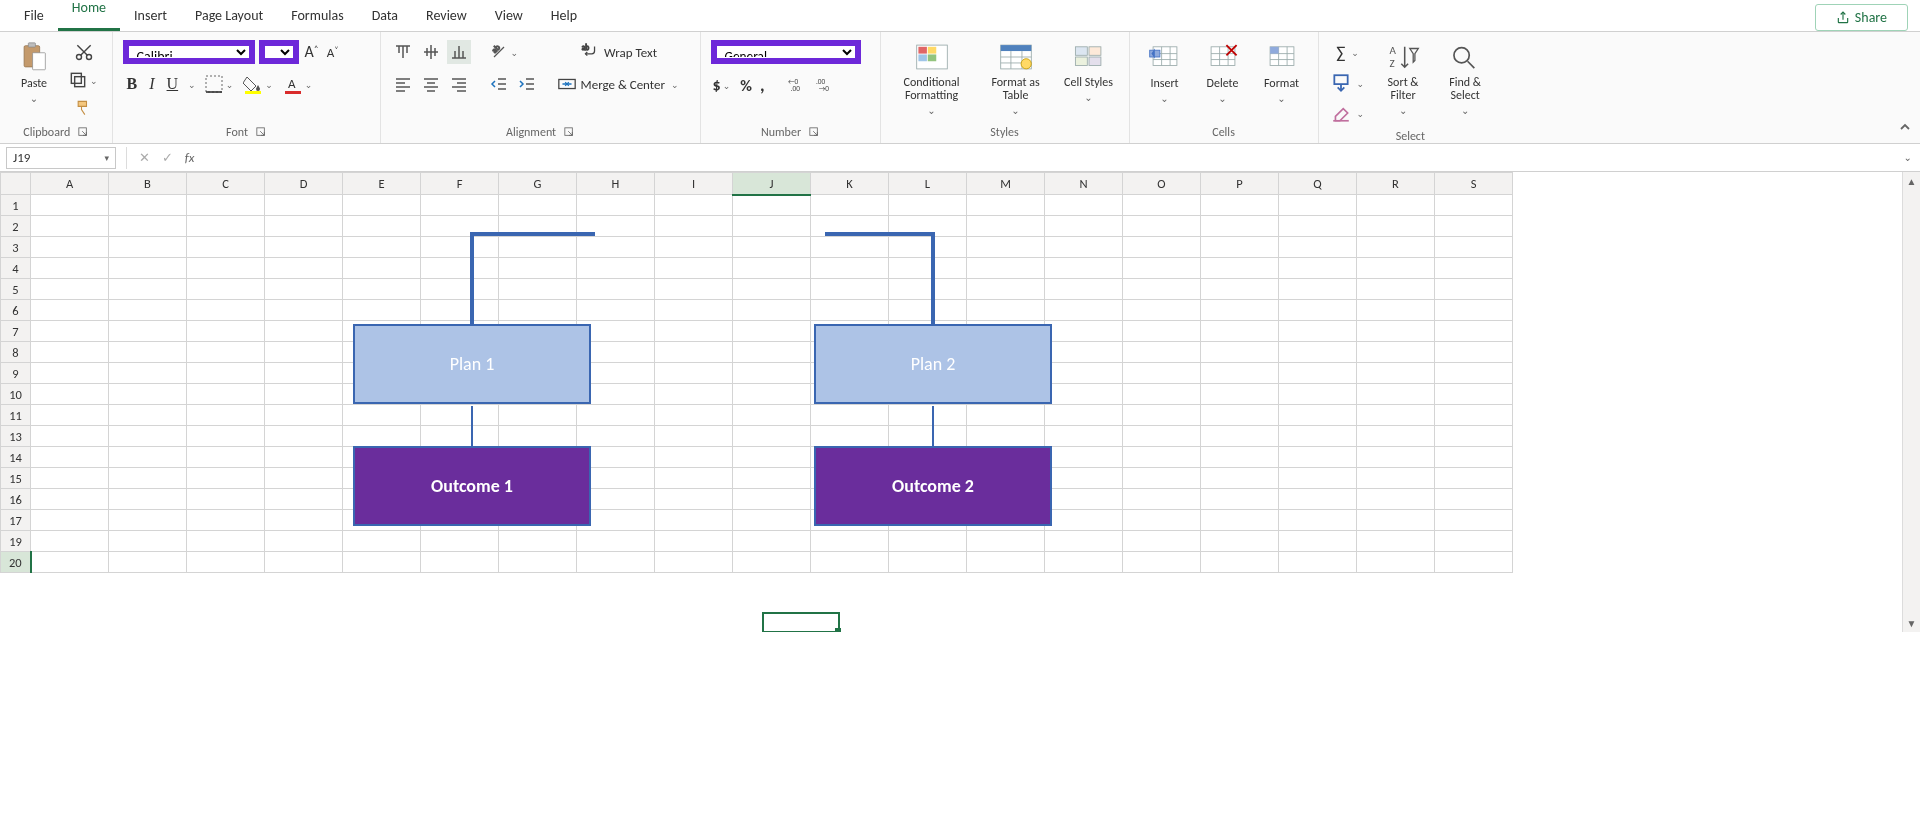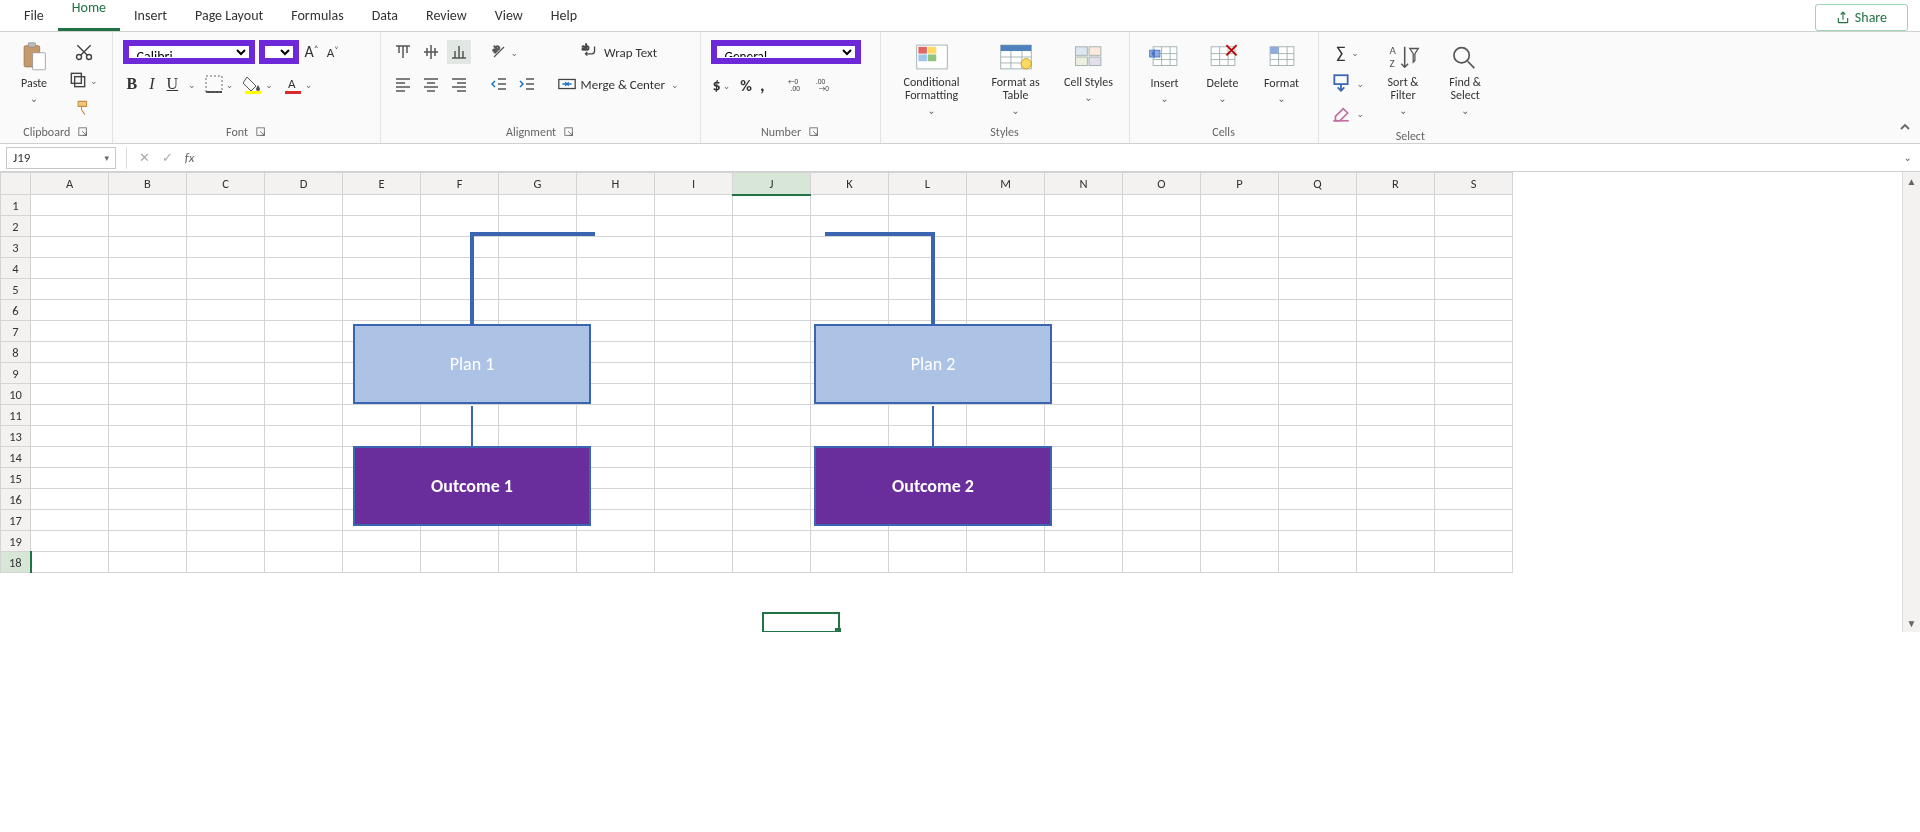--- a/index.html
+++ b/index.html
@@ -868,21 +868,21 @@
           <td></td>
           <td></td>
           <td></td>
           <td></td>
           <td></td>
           <td></td>
           <td></td>
           <td></td>
         </tr>
         <tr class="selrow">
-          <th>18</th>
+          <th>20</th>
           <td></td>
           <td></td>
           <td></td>
           <td></td>
           <td></td>
           <td></td>
           <td></td>
           <td></td>
           <td></td>
           <td></td>

